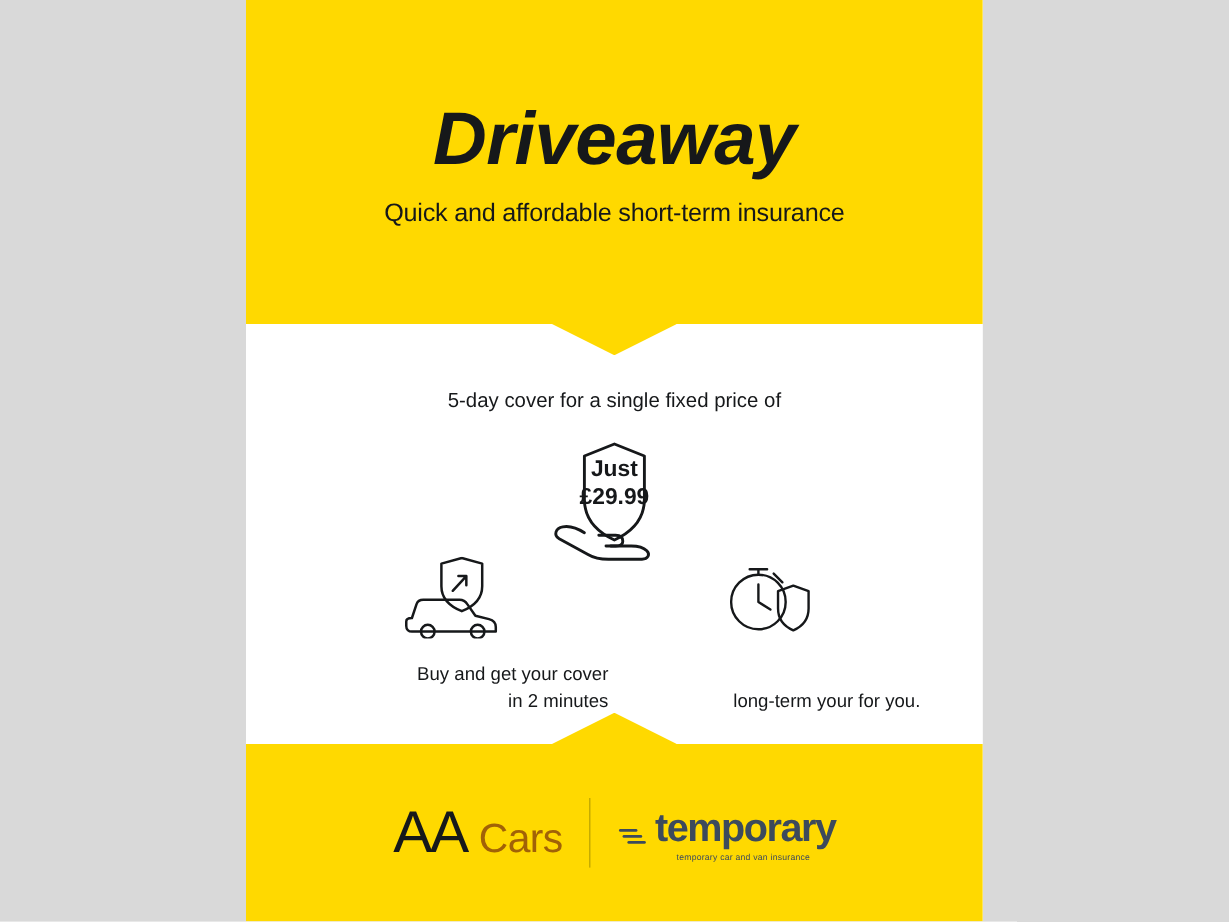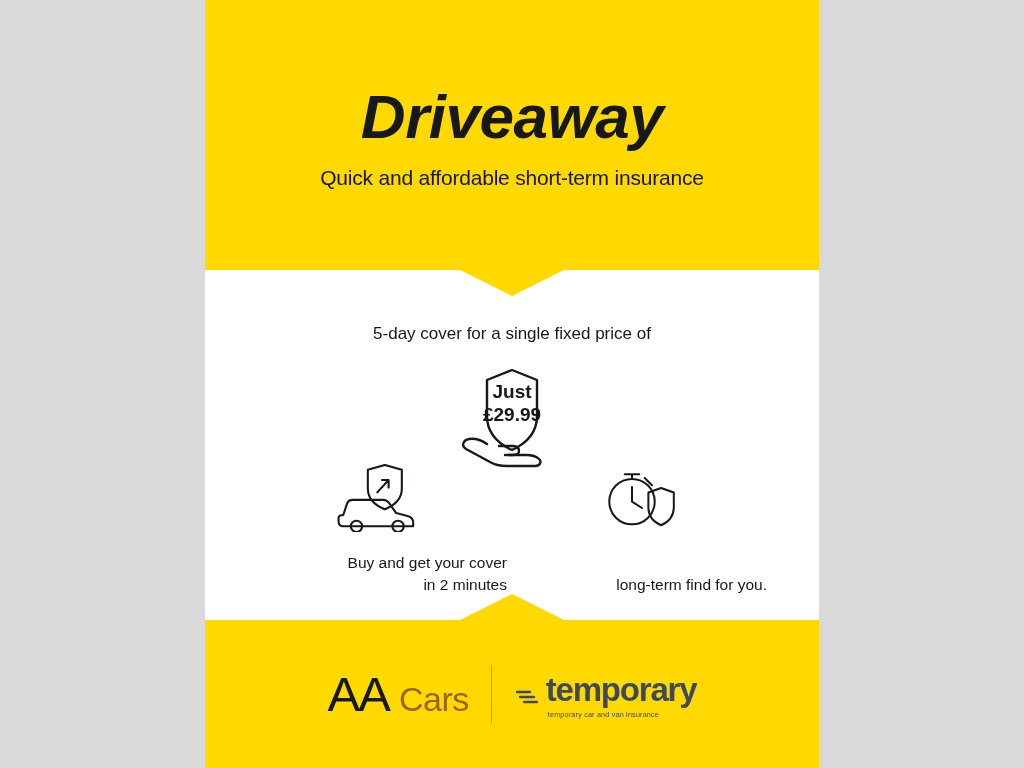--- a/index.html
+++ b/index.html
@@ -193,21 +193,21 @@
   .tc-word {
     font-size: 33px;
     font-weight: bold;
     color: #3c4a5c;
     letter-spacing: -1.2px;
     display: block;
   }
   .tc-tag {
     display: block;
     margin-top: 5px;
-    margin-left: 2px;
+    margin-left: 18px;
     font-size: 7.2px;
     color: #3c4a5c;
     letter-spacing: 0.2px;
   }
 </style>
 </head>
 <body>
 
 <div class="stage">
   <div class="poster">
@@ -253,21 +253,21 @@
         <svg viewBox="0 0 110 72" width="100" height="66" fill="none" stroke="#16181a" stroke-width="2.2" stroke-linecap="round" stroke-linejoin="round">
           <circle cx="44" cy="40" r="25"></circle>
           <path d="M44 24 L44 40 L55 47"></path>
           <path d="M36 10 L52 10 M44 10 L44 15"></path>
           <path d="M58 14 L66 22"></path>
           <path d="M62 30 L76 25 L90 30 L90 46 C90 57 83 63 76 66 C69 63 62 57 62 46 Z"></path>
         </svg>
       </div>
       <div class="feature-caption">
         <br>
-        <span>long-term find for you.</span>
+        <span>long-term your for you.</span>
       </div>
     </div>
 
     <div class="notch-bottom"></div>
     <div class="band-bottom"></div>
 
     <div class="logos">
       <div class="aa-logo">
         <span class="aa-mark">AA</span>
         <span class="aa-word">Cars</span>

